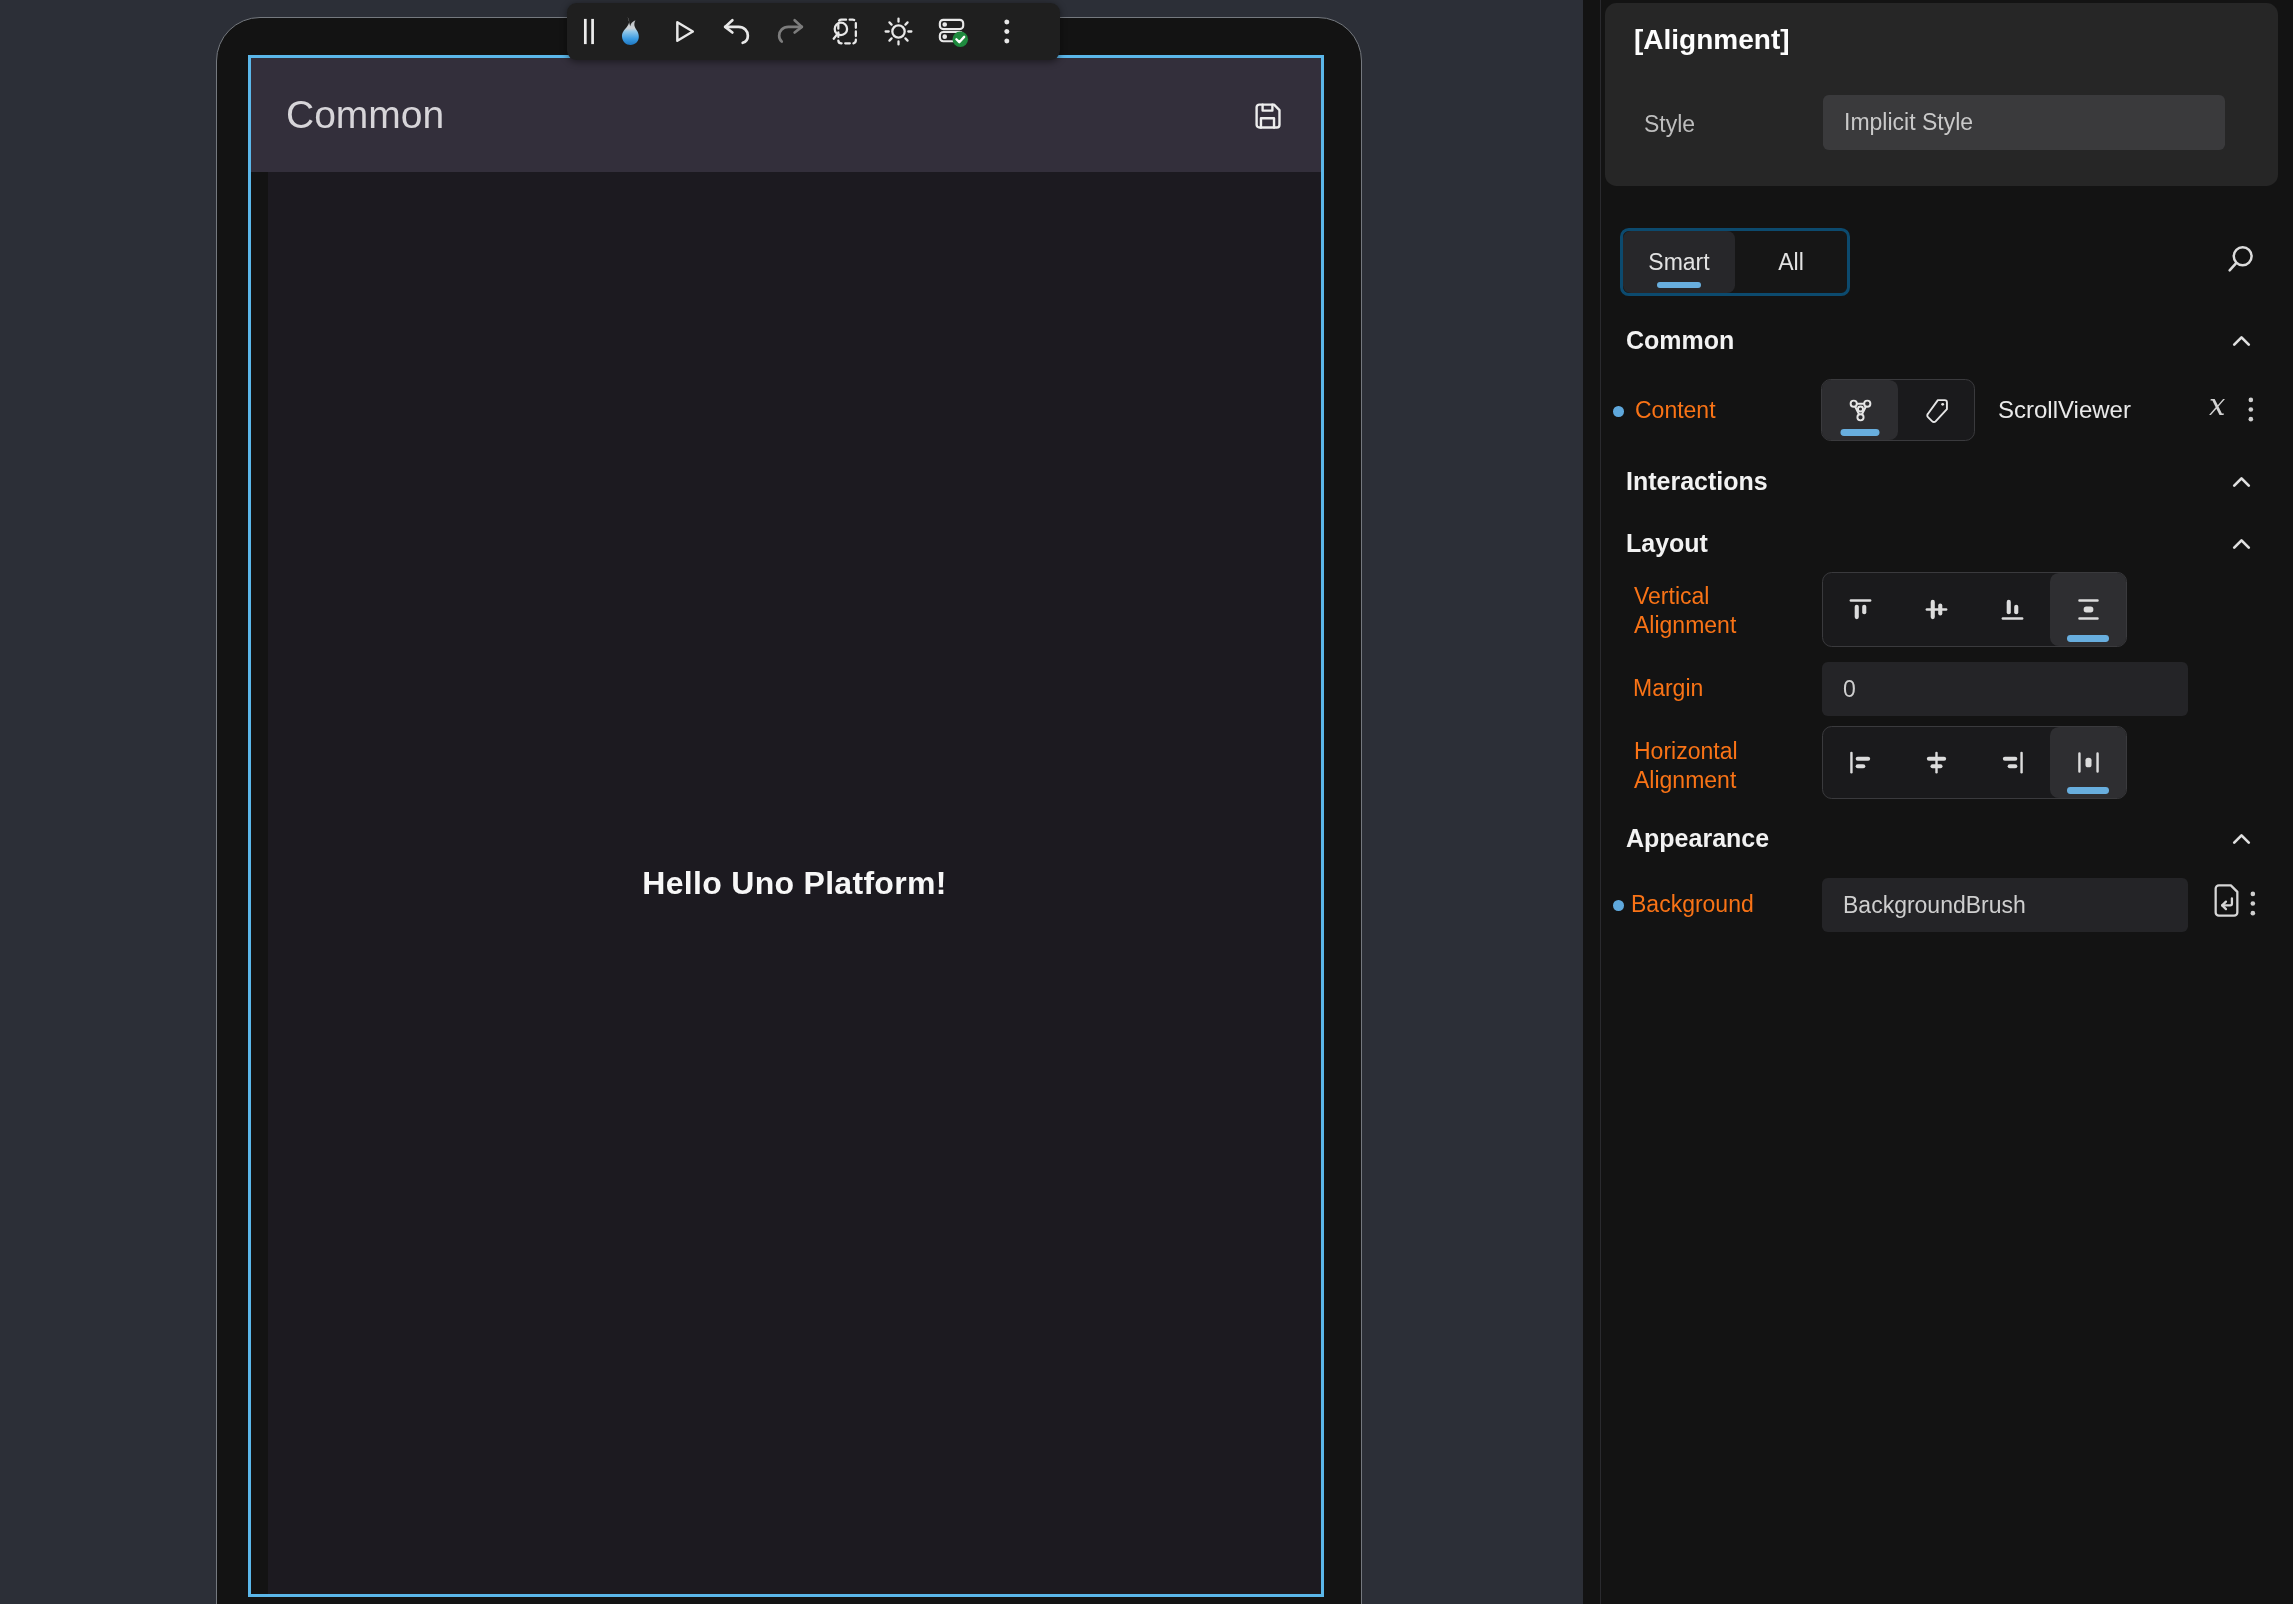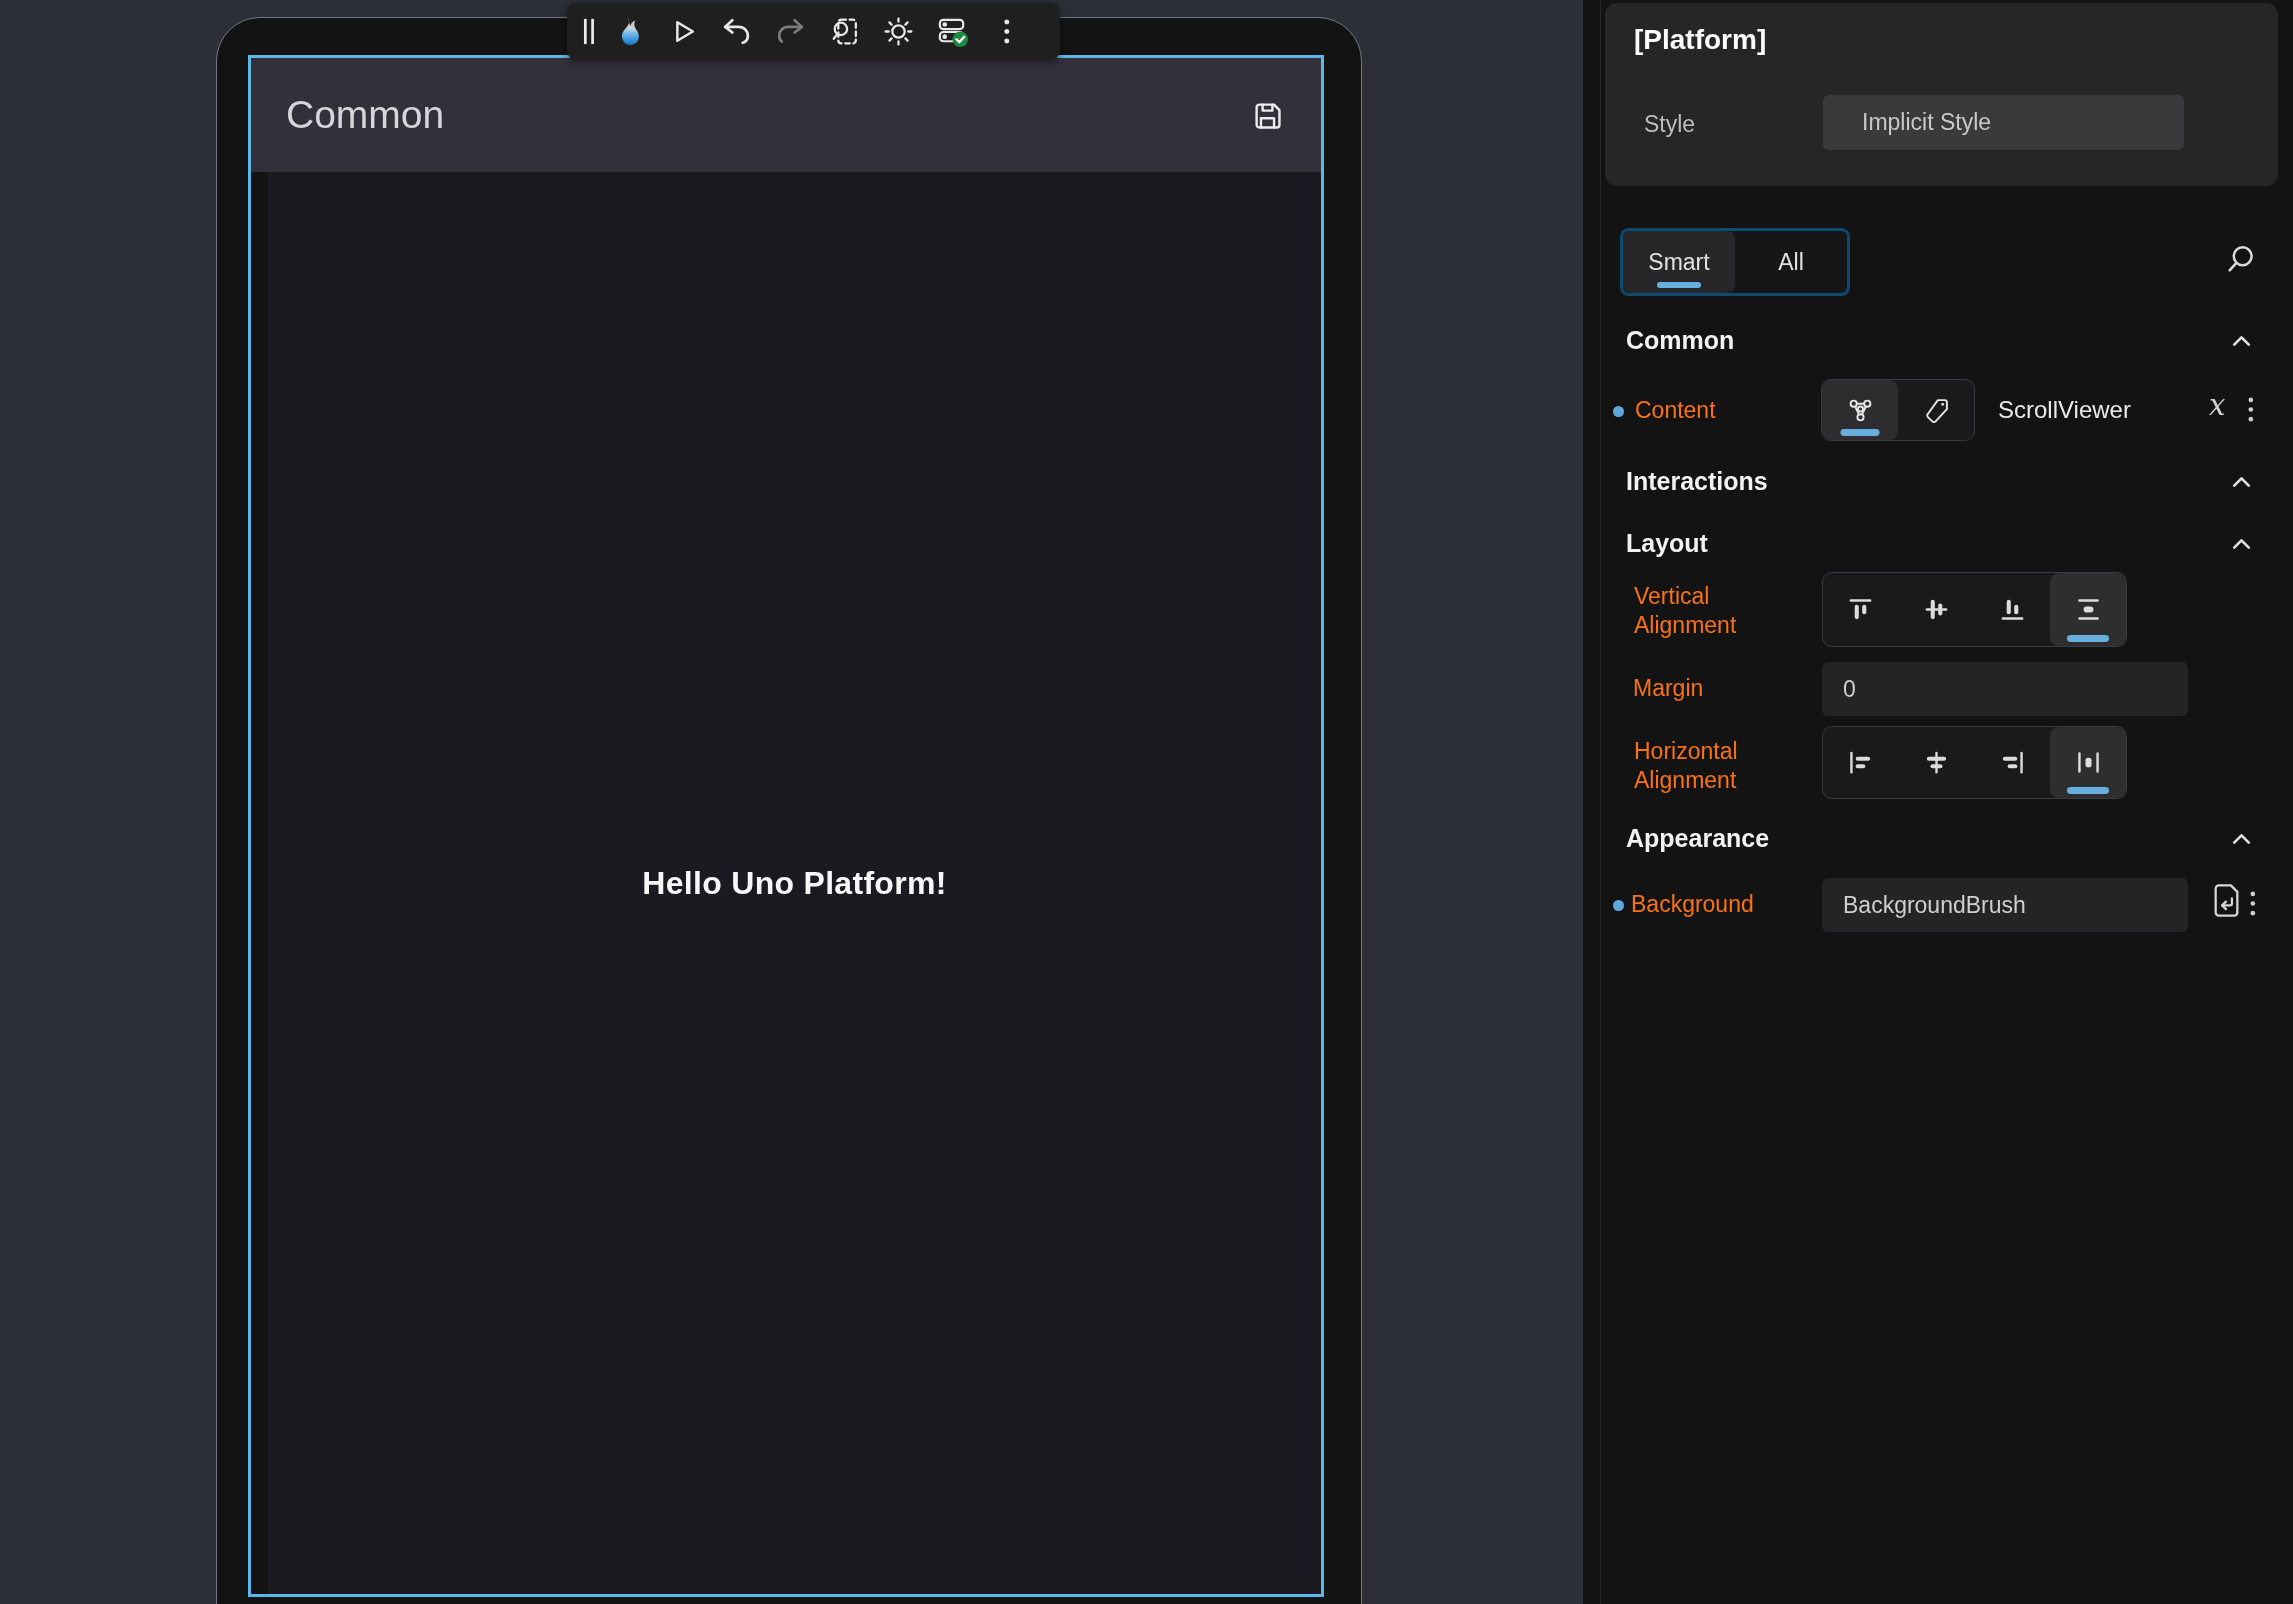--- a/index.html
+++ b/index.html
@@ -27,22 +27,22 @@
   .tb-item.dim{color:#7c7c7c;}
   .tb-drag{width:25px;height:50px;display:flex;align-items:center;justify-content:center;color:#ececec;}
 
   
   .panel{position:absolute;left:1583px;top:0;width:710px;height:1605px;background:#131313;}
   .panel-divider{position:absolute;left:17.4px;top:0;width:1px;height:1605px;background:#2a2a2e;}
   .card{position:absolute;left:22px;top:2.9px;width:673px;height:183px;background:#262626;border-radius:11.6px;}
   .card-title{position:absolute;left:29px;top:21px;font-size:28px;font-weight:700;color:#fdfdfd;}
   .lbl{font-size:23px;color:#bdbdbd;}
   .style-label{position:absolute;left:39px;top:108px;}
-  .style-input{position:absolute;left:218px;top:92px;width:361px;height:55px;background:#3a3a3c;
-               border-radius:5.8px;font-size:23px;color:#c9c9c9;line-height:55px;padding-left:39px;
+  .style-input{position:absolute;left:218px;top:92px;width:402px;height:55px;background:#3a3a3c;
+               border-radius:5.8px;font-size:23px;color:#c9c9c9;line-height:55px;padding-left:21px;
                box-sizing:border-box;}
 
   .tab-group{position:absolute;left:37px;top:228px;width:230px;height:68px;border:3px solid #0c4a6e;
              border-radius:8.7px;display:flex;box-sizing:border-box;background:#161616;}
   .tab{flex:1;display:flex;align-items:center;justify-content:center;font-size:23px;color:#e2e2e2;
        position:relative;border-radius:7.7px;cursor:pointer;}
   .tab.active{background:#27272a;}
   .tab-pill{position:absolute;bottom:4.8px;left:50%;transform:translateX(-50%);width:44px;height:5.8px;
             border-radius:2.9px;background:#68aede;}
   .search-btn{position:absolute;left:639px;top:241px;color:#dcdcdc;cursor:pointer;}
@@ -169,21 +169,21 @@
           <circle cx="4" cy="16" r="2.6" fill="currentColor"></circle>
           <circle cx="4" cy="26" r="2.6" fill="currentColor"></circle>
         </svg>
     </span>
   </div>
 
   <div class="panel">
     <div class="panel-divider"></div>
 
     <div class="card">
-      <div class="card-title">[Platform]</div>
+      <div class="card-title">[Alignment]</div>
       <div class="lbl style-label">Style</div>
       <div class="style-input">Implicit Style</div>
     </div>
 
     <div class="tab-group">
       <div class="tab active">
         <span>Smart</span>
         <span class="tab-pill"></span>
       </div>
       <div class="tab">

